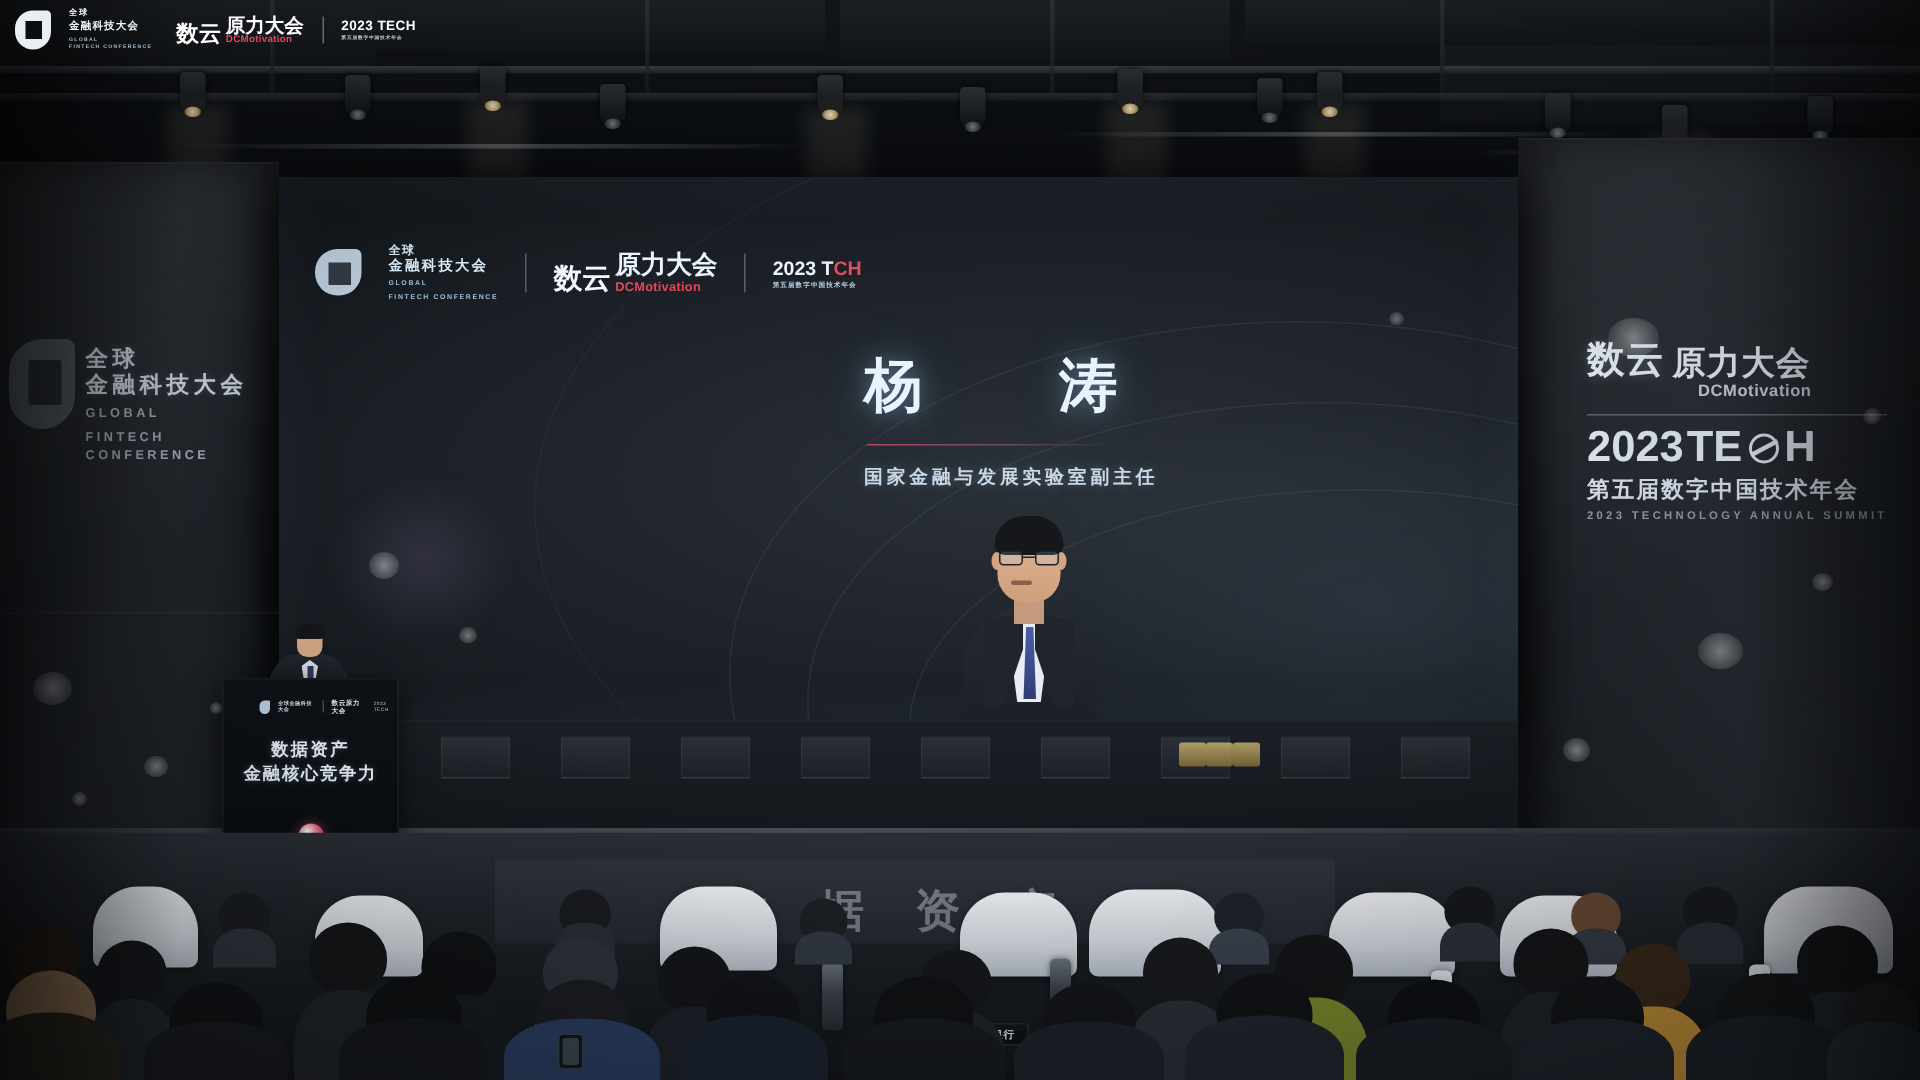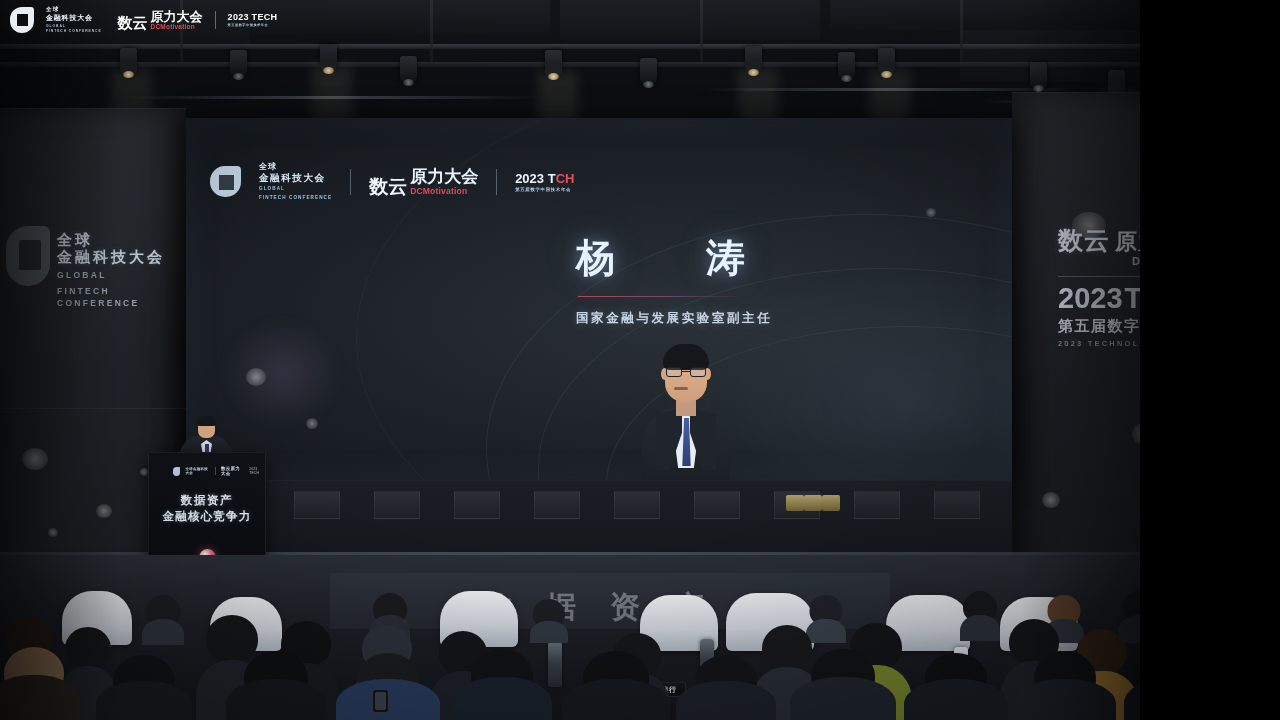--- a/index.html
+++ b/index.html
@@ -3,21 +3,21 @@
 <meta charset="utf-8">
 <title>Conference Stage Broadcast</title>
 <style>
   * { margin:0; padding:0; box-sizing:border-box; }
   html,body{ background:#000; }
   body{
     font-family:"Liberation Sans","DejaVu Sans",sans-serif;
     width:1280px; height:720px; overflow:hidden;
   }
   #stage{
-    position:relative; width:1140px; height:720px;
+    position:relative; width:1280px; height:720px;
     background:#0b0d10; overflow:hidden;
   }
 
   
   .ceiling{
     position:absolute; left:0; top:0; width:1280px; height:122px;
     background:linear-gradient(180deg,#15181d 0%,#0d1014 55%,#0a0c0f 100%);
     overflow:hidden;
   }
   .ceil-panel{

